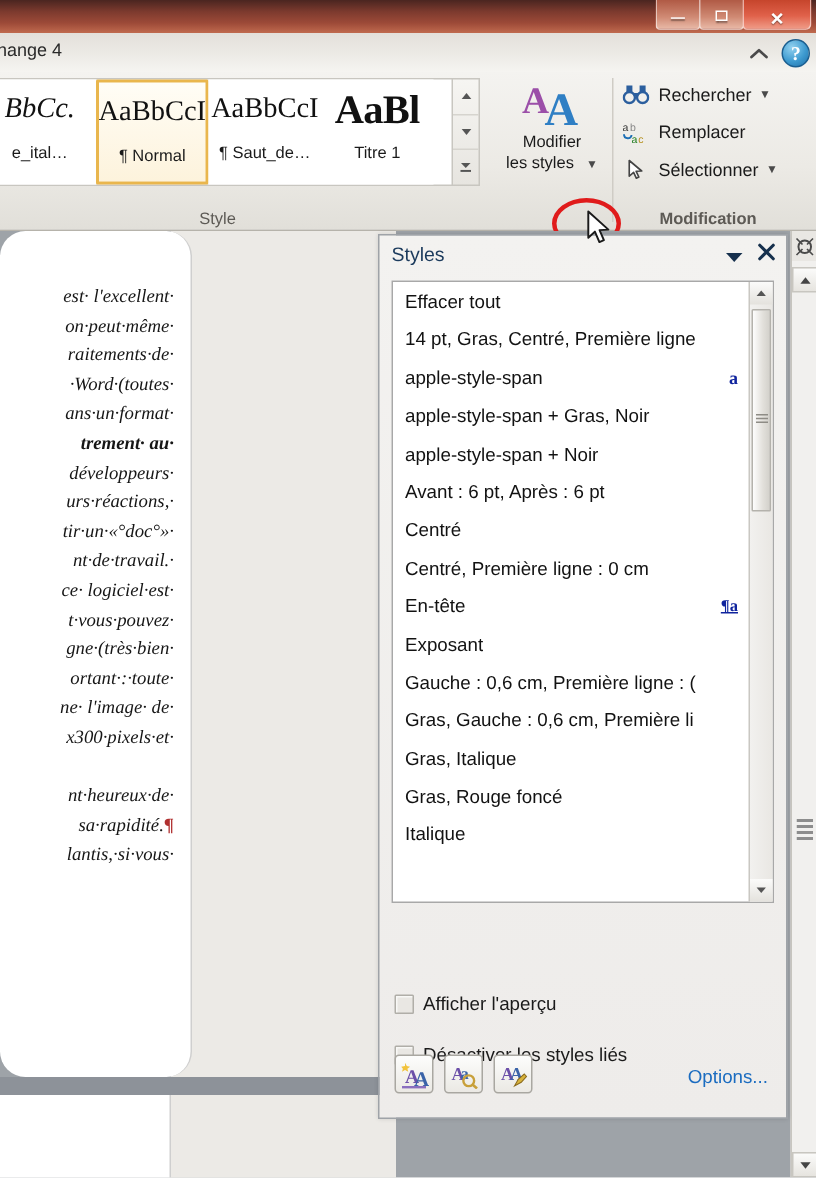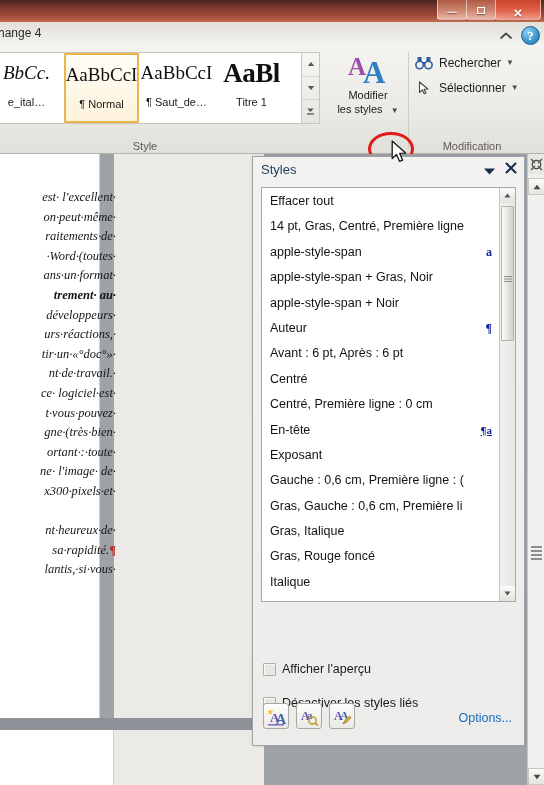--- a/index.html
+++ b/index.html
@@ -140,21 +140,21 @@
   }
   .mod-ico { width: 20px; height: 18px; margin-right: 5px; flex: 0 0 20px;
              display:flex; align-items:center; justify-content:center; }
   .caret-dn { margin-left: 5px; font-size: 8px; color: #4a4a4a; }
 
   .grp-title {
     position: absolute; bottom: 2px; width: 100%;
     text-align: center; font-size: 11px; color: #5d5a55;
   }
   .grp-title.style-t { left: -12px; width: 314px; }
-  .grp-title.mod-t { left: 0; width: 120px; }
+  .grp-title.mod-t { left: 0; width: 120px; font-weight: bold; }
 
   .dialog-launcher {
     position: absolute; left: 384px; top: 140px;
     width: 15px; height: 15px;
     background: linear-gradient(to bottom,#fdf3d2,#f6e2a8);
     border: 1px solid #d9b868; border-radius: 2px;
   }
   .dl-glyph { position:absolute; left:2px; top:0px; font-size:10px; color:#4a4a4a;
               font-family:"Liberation Sans",sans-serif; }
 
@@ -167,23 +167,24 @@
   }
   
   .cursor { position: absolute; pointer-events: none; }
 
   
   .docarea {
     position: absolute; left: 0; top: 154px; width: 544px; height: 631px;
     background: #9ea3a8;
   }
   .page {
-    position: absolute; left: 0; top: 0; width: 100px; height: 564px;
+    position: absolute; left: 0; top: 0; width: 128px; height: 564px;
     background: #ffffff;
     border-right: 1px solid #cfcfcf;
+    border-radius: 17px;
   }
   .page2 {
     position: absolute; left: 0; top: 576px; width: 114px; height: 209px;
     background: #ffffff; border-right: 1px solid #cfcfcf;
   }
   .pagegap {
     position:absolute; left:0; top:564px; width:264px; height:12px;
     background:#8d9299;
   }
   .docbg-right {
@@ -394,20 +395,32 @@
           <svg width="18" height="14" viewBox="0 0 18 14">
             <circle cx="4.6" cy="9" r="3.7" fill="none" stroke="#2c5f9e" stroke-width="1.6"></circle>
             <circle cx="13.4" cy="9" r="3.7" fill="none" stroke="#2c5f9e" stroke-width="1.6"></circle>
             <rect x="2.6" y="1" width="4" height="4.5" fill="#2c5f9e"></rect>
             <rect x="11.4" y="1" width="4" height="4.5" fill="#2c5f9e"></rect>
             <rect x="7.6" y="6" width="2.8" height="2" fill="#2c5f9e"></rect>
           </svg>
         </span>
         <span>Rechercher</span>
         <span class="caret-dn">▼</span>
+      </div>
+      <div class="mod-row">
+        <span class="mod-ico">
+          <svg width="19" height="16" viewBox="0 0 19 16">
+            <text x="0" y="7" font-family="Liberation Sans, sans-serif" font-size="7" fill="#333">a</text>
+            <text x="5" y="7" font-family="Liberation Sans, sans-serif" font-size="7" fill="#888">b</text>
+            <path d="M1 9.5 C1 13 6 13 6 10" fill="none" stroke="#1d6fb5" stroke-width="1.3"></path>
+            <text x="6" y="15" font-family="Liberation Sans, sans-serif" font-size="7" fill="#1a7a1a">a</text>
+            <text x="10.5" y="15" font-family="Liberation Sans, sans-serif" font-size="7" fill="#b5901d">c</text>
+          </svg>
+        </span>
+        <span>Remplacer</span>
       </div>
       <div class="mod-row">
         <span class="mod-ico">
           <svg width="16" height="16" viewBox="0 0 16 16">
             <path d="M3.5 2 L3.5 12.5 L6.4 9.9 L8.2 13.8 L9.9 13 L8.1 9.2 L11.8 9 Z" fill="#ffffff" stroke="#444" stroke-width="1.1" stroke-linejoin="round"></path>
           </svg>
         </span>
         <span>Sélectionner</span>
         <span class="caret-dn">▼</span>
       </div>
@@ -506,24 +519,20 @@
             <span class="nm">apple-style-span</span>
             <span class="mk">a</span>
           </div>
           <div class="row">
             <span class="nm">apple-style-span + Gras, Noir</span>
           </div>
           <div class="row">
             <span class="nm">apple-style-span + Noir</span>
           </div>
           <div class="row">
-            <span class="nm">Auteur</span>
-            <span class="mk">¶</span>
-          </div>
-          <div class="row">
             <span class="nm">Avant : 6 pt, Après : 6 pt</span>
           </div>
           <div class="row">
             <span class="nm">Centré</span>
           </div>
           <div class="row">
             <span class="nm">Centré, Première ligne : 0 cm</span>
           </div>
           <div class="row">
             <span class="nm">En-tête</span>

